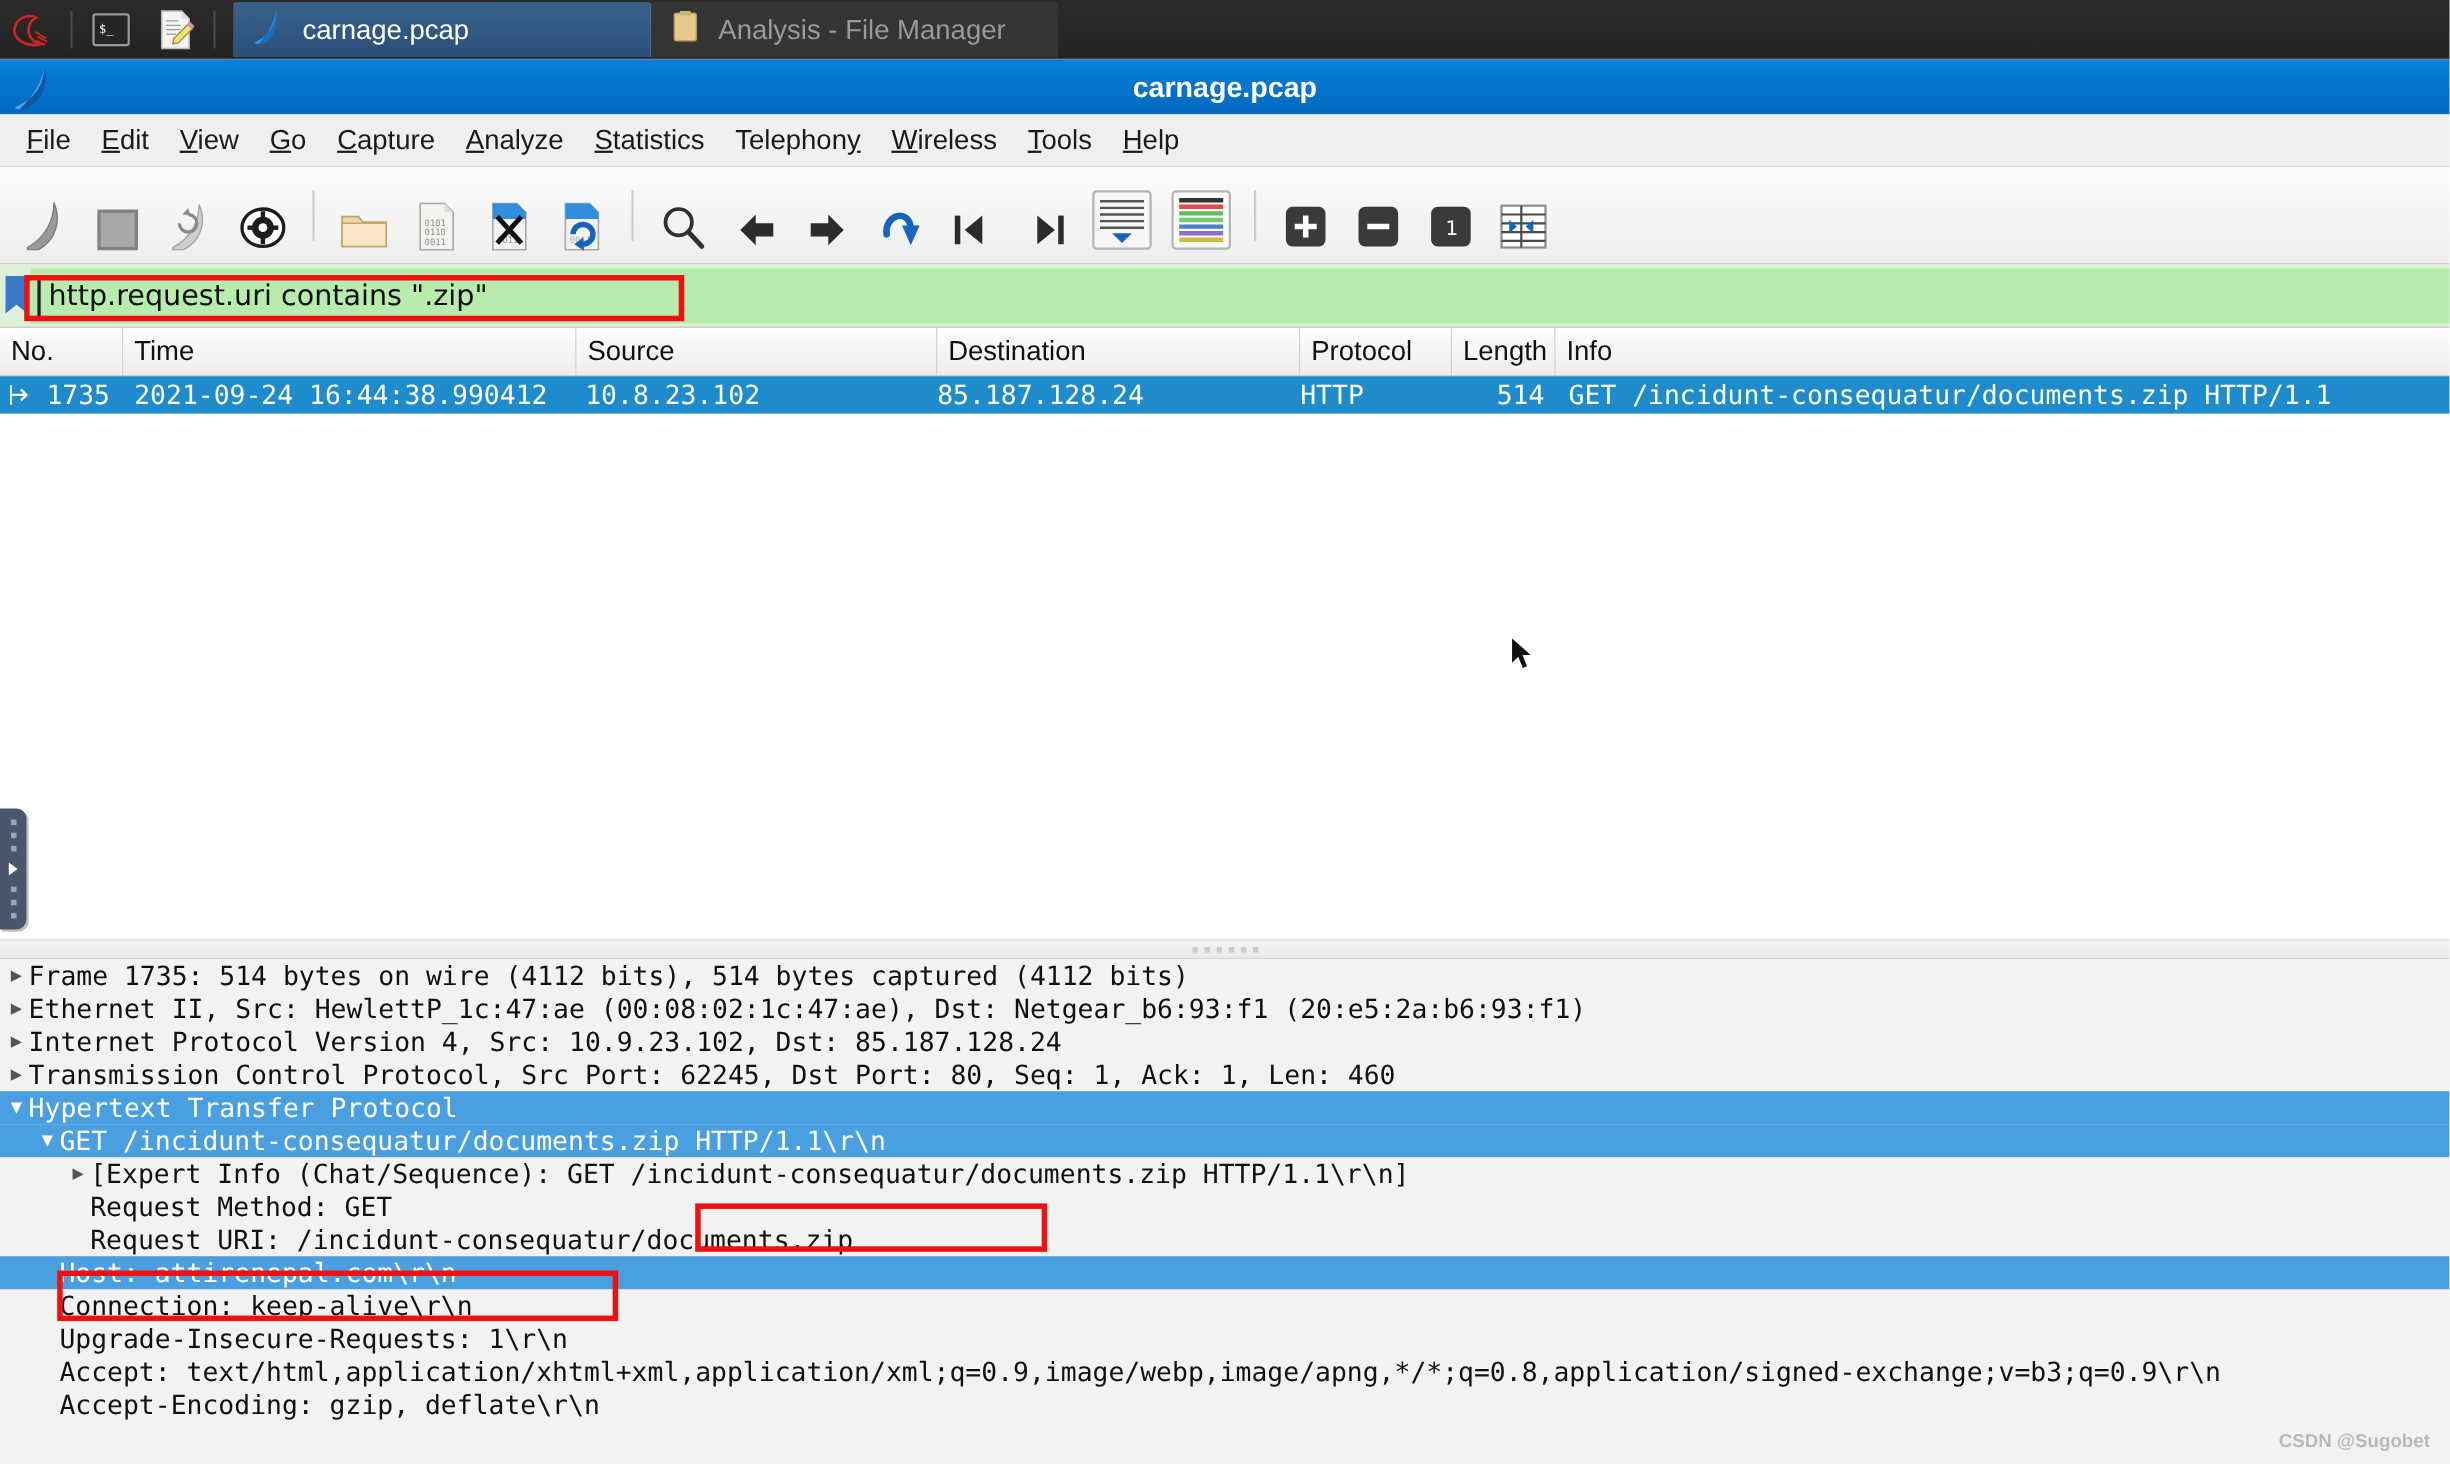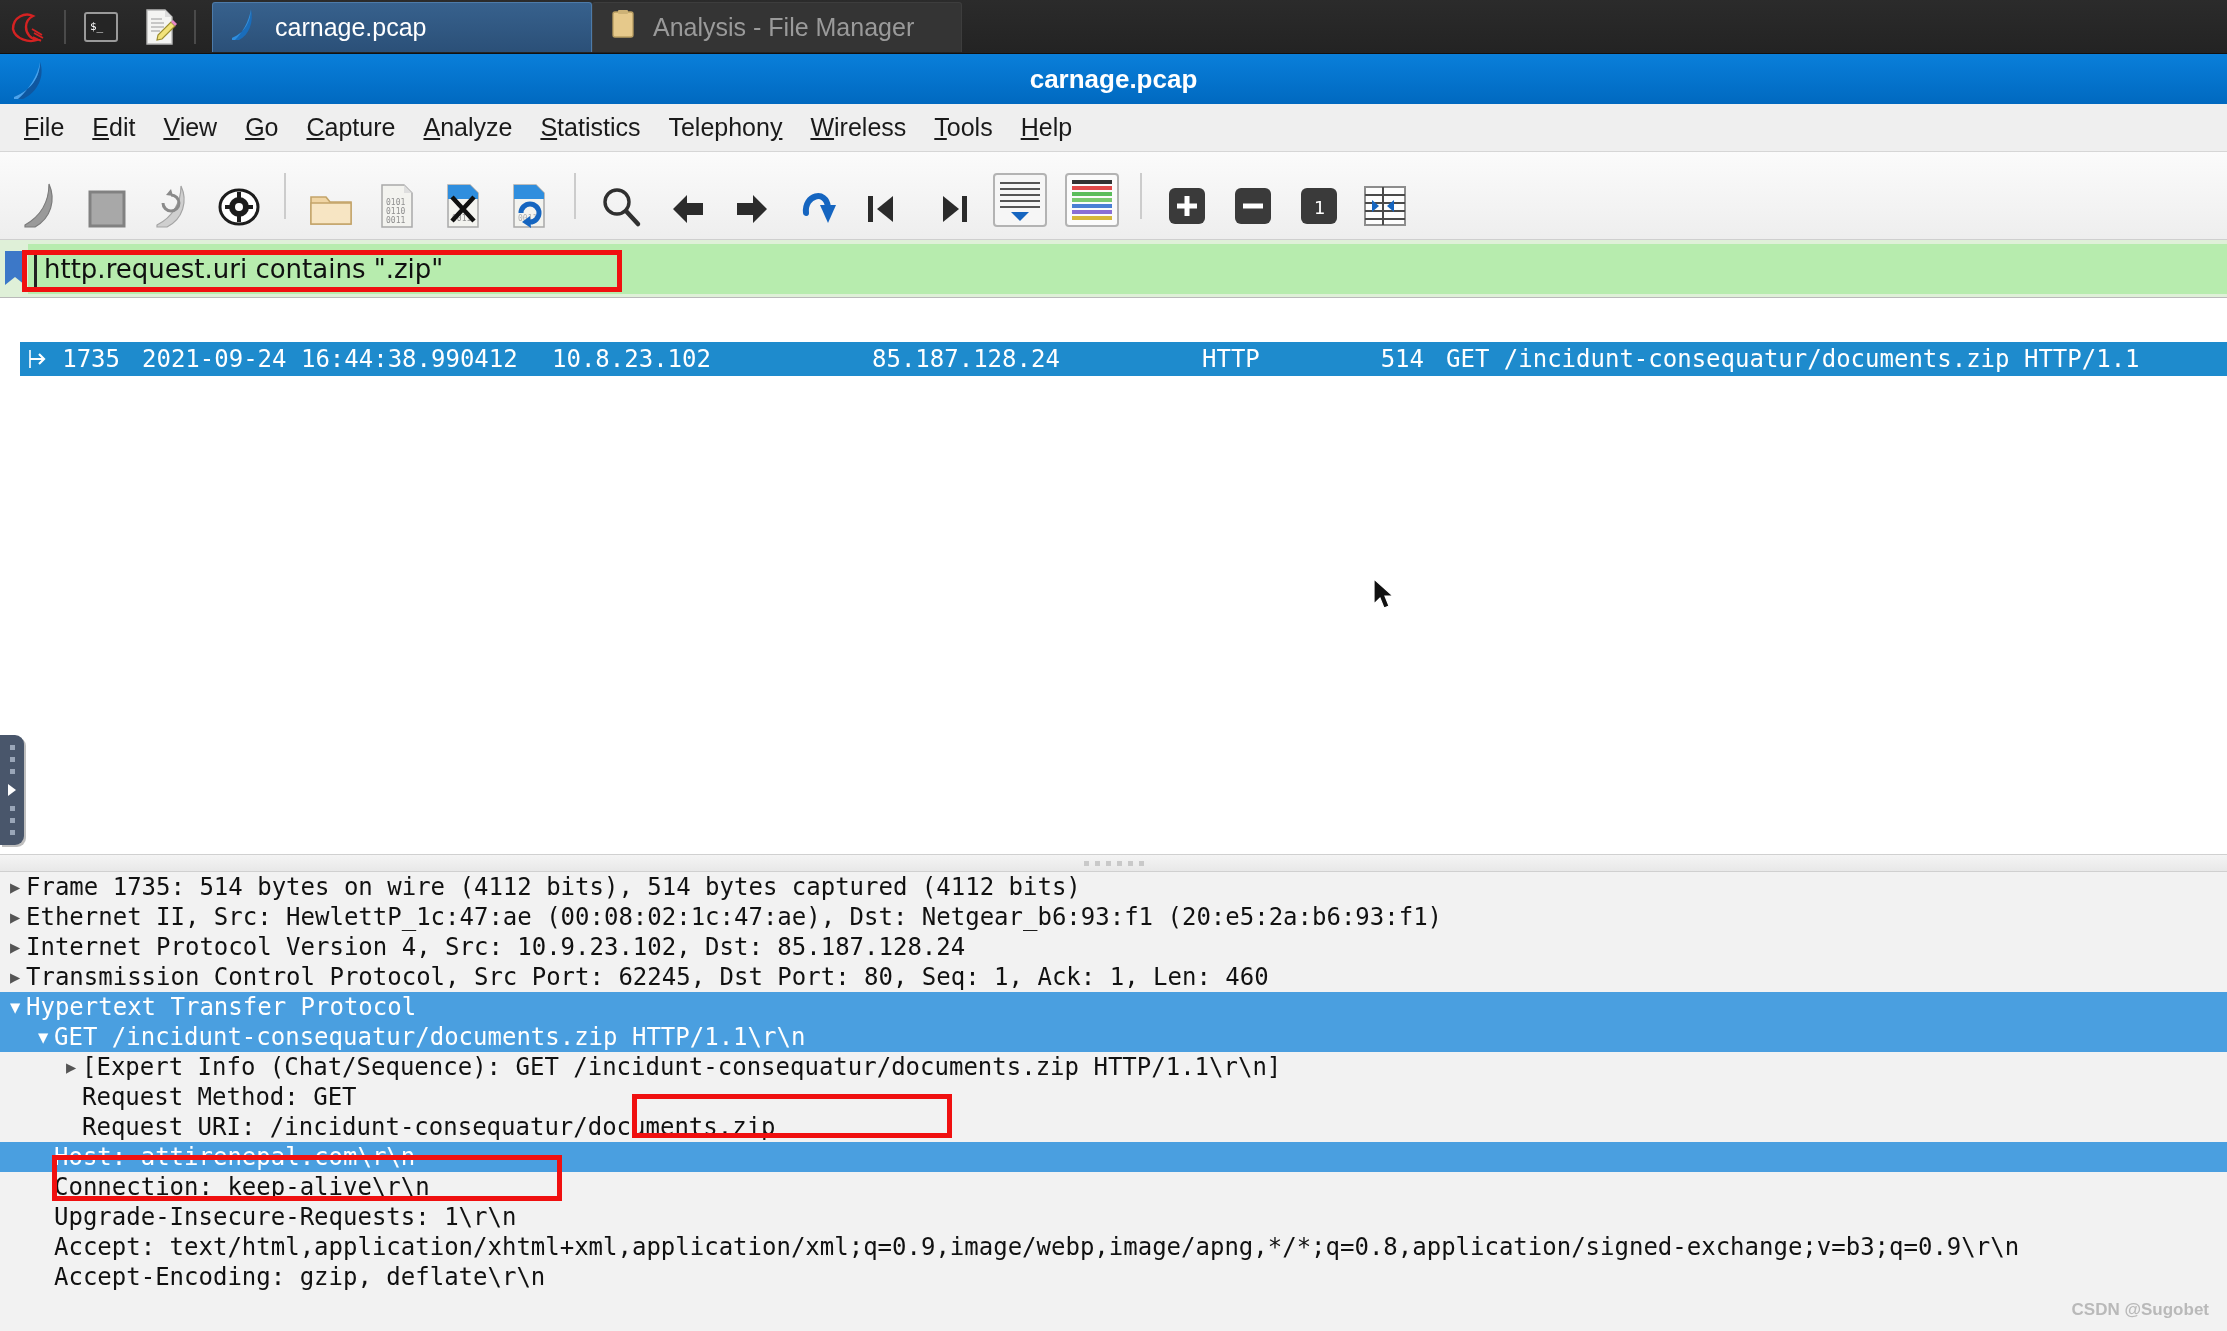--- a/index.html
+++ b/index.html
@@ -106,21 +106,20 @@
   }
   .packetlist {
     position: absolute; top: 342px; left: 0; width: 2227px; height: 512px;
     background: #ffffff;
   }
   .prow {
     height: 34px; background: #1e8bcd; color: #ffffff;
     display: flex; align-items: center;
     font-family: "DejaVu Sans Mono", monospace; font-size: 24px;
     white-space: nowrap;
-    margin-left: 20px;
   }
   .pcell { height: 100%; display:flex; align-items:center; overflow:hidden; }
   .pcell.num { justify-content: flex-end; padding-right: 12px; }
   .pcell.len { justify-content: flex-end; padding-right: 10px; }
 
   
   .dockhandle {
     position: absolute; left: 0; top: 735px; width: 24px; height: 110px;
     background: #49566b; border-radius: 0 9px 9px 0;
     box-shadow: 2px 2px 0 rgba(0,0,0,.25);
@@ -426,20 +425,29 @@
         <path d="M3 2 h20 v34 l-10 -8 l-10 8 z" fill="#3c78c8"></path>
       </svg>
     </span>
     <div class="filter-input" title="Apply a display filter ... &lt;Ctrl-/&gt;">
       <span class="caret"></span>
       <span>http.request.uri contains ".zip"</span>
     </div>
   </div>
   <div class="redbox-filter"></div>
 
+  <div class="collist">
+    <div class="col" style="width:112px">No.</div>
+    <div class="col" style="width:412px">Time</div>
+    <div class="col" style="width:328px">Source</div>
+    <div class="col" style="width:330px">Destination</div>
+    <div class="col" style="width:138px">Protocol</div>
+    <div class="col" style="width:94px">Length</div>
+    <div class="col" style="flex:1;border-right:none">Info</div>
+  </div>
 
   <div class="packetlist">
     <div class="prow">
       <div class="pcell" style="width:34px;justify-content:center">
         <svg width="20" height="22" viewBox="0 0 20 22">
           <path d="M3 11 h14 M12 6 l5 5 l-5 5" fill="none" stroke="#ffffff" stroke-width="2.2"></path>
           <path d="M3 2 v18" stroke="#ffffff" stroke-width="1.6"></path>
         </svg>
       </div>
       <div class="pcell num" style="width:78px">1735</div>

